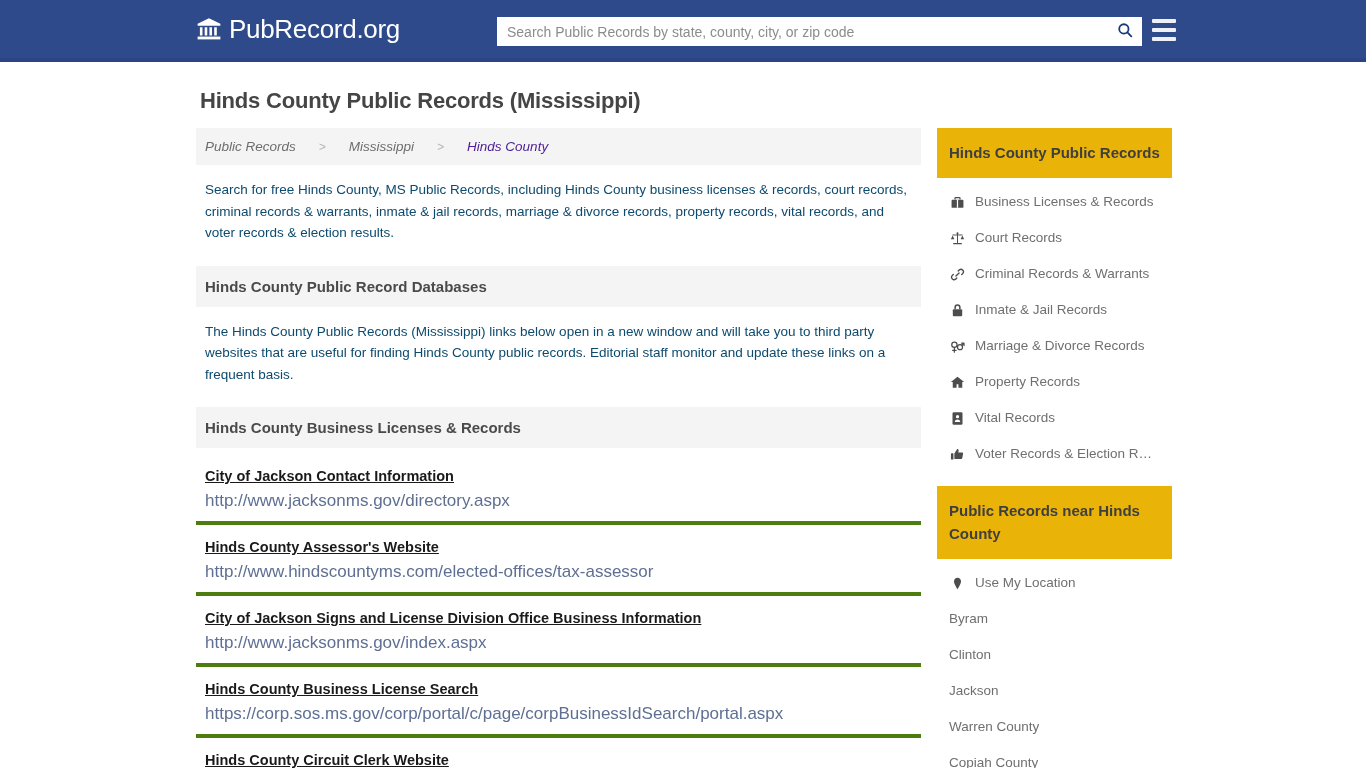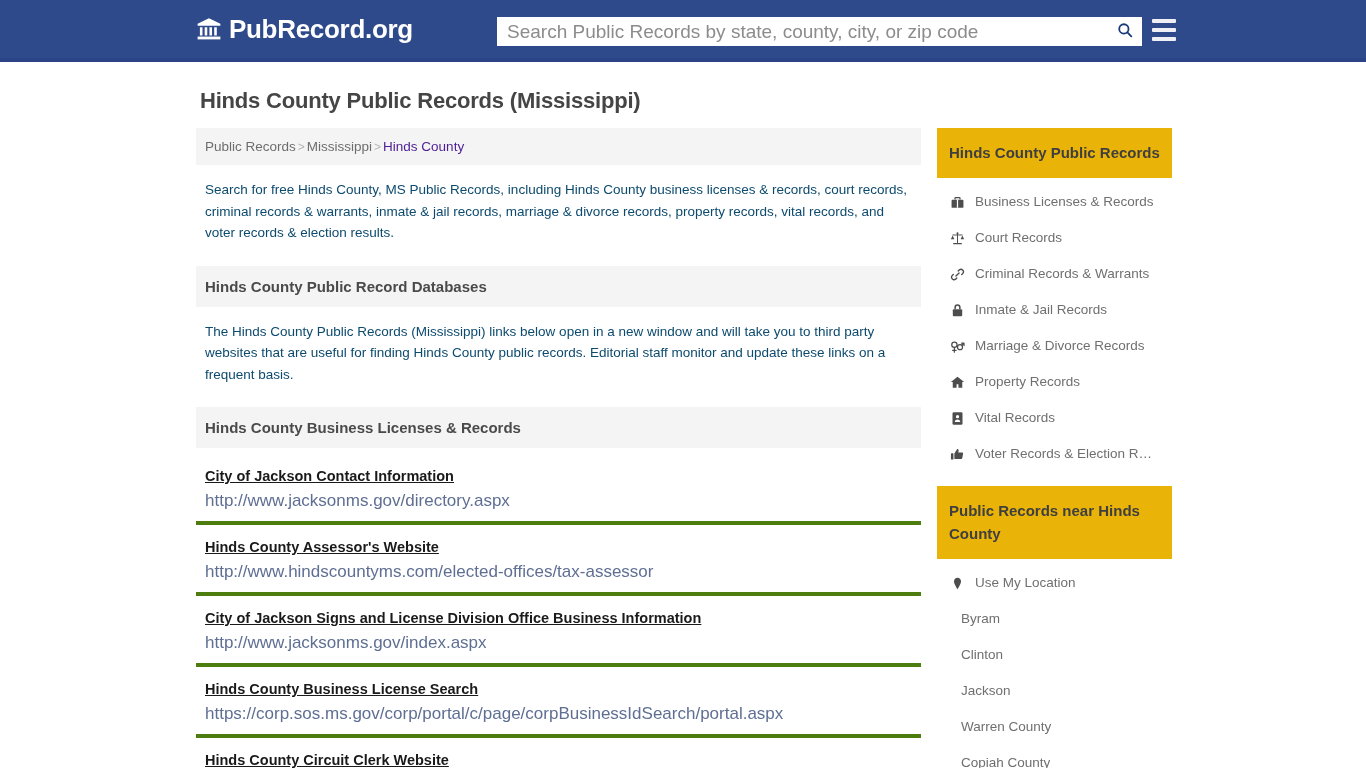--- a/index.html
+++ b/index.html
@@ -32,21 +32,21 @@
     cursor: pointer;
   }
   .logo-icon {
     width: 26px; height: 26px;
     display: block;
     flex: 0 0 auto;
   }
   .logo-text {
     color: #ffffff;
     font-size: 26px;
-    font-weight: bold;
+    font-weight: normal;
     letter-spacing: -0.3px;
     line-height: 1;
     white-space: nowrap;
   }
   .search-wrap {
     position: absolute;
     left: 497px;
     top: 17px;
     width: 645px;
     height: 29px;
@@ -55,21 +55,21 @@
     align-items: center;
   }
   .search-input {
     flex: 1 1 auto;
     height: 27px;
     border: none;
     outline: none;
     background: transparent;
     padding: 0 8px 0 10px;
     font-family: "Liberation Sans", sans-serif;
-    font-size: 19px;
+    font-size: 14px;
     color: #be185d;
   }
   .search-input::placeholder { color: #8c8c8c; }
   .search-btn {
     width: 34px; height: 29px;
     border: none; background: transparent;
     cursor: pointer;
     display: flex; align-items: center; justify-content: center;
     padding: 0;
   }
@@ -119,22 +119,23 @@
   .side-col { width: 235px; flex: 0 0 235px; }
 
   
   .breadcrumb {
     background: #f4f4f4;
     padding: 11px 10px 11px 9px;
     font-size: 13.5px;
     color: #777777;
     display: flex;
     align-items: center;
-    gap: 2px;
+    gap: 23px;
     flex-wrap: nowrap;
+    font-style: italic;
   }
   .breadcrumb a {
     color: #6d6d6d;
     text-decoration: none;
     cursor: pointer;
     white-space: nowrap;
   }
   .breadcrumb .sep { color: #b5b5b5; font-size: 12px; }
   .breadcrumb .current { color: #4c1d95; white-space: nowrap; }
 
@@ -209,21 +210,21 @@
     display: flex; align-items: center; justify-content: center;
     color: #4d4d4d;
   }
   .side-item .ico svg { display: block; }
   .side-item .lbl {
     overflow: hidden;
     text-overflow: ellipsis;
     white-space: nowrap;
   }
   .side-item.plain { padding-left: 12px; }
-  .side-item.plain .lbl { padding-left: 0; margin-left: 12px; }
+  .side-item.plain .lbl { padding-left: 0; }
 </style>
 </head>
 <body>
 
 <div class="site-header">
   <a class="logo">
     <span class="logo-icon">
       <svg viewBox="0 0 24 24" width="26" height="26" fill="#ffffff" aria-hidden="true">
         <path d="M12 2 1.5 7.2v1.9h21V7.2L12 2z"></path>
         <rect x="3.6" y="10.4" width="2.4" height="7.6"></rect>

